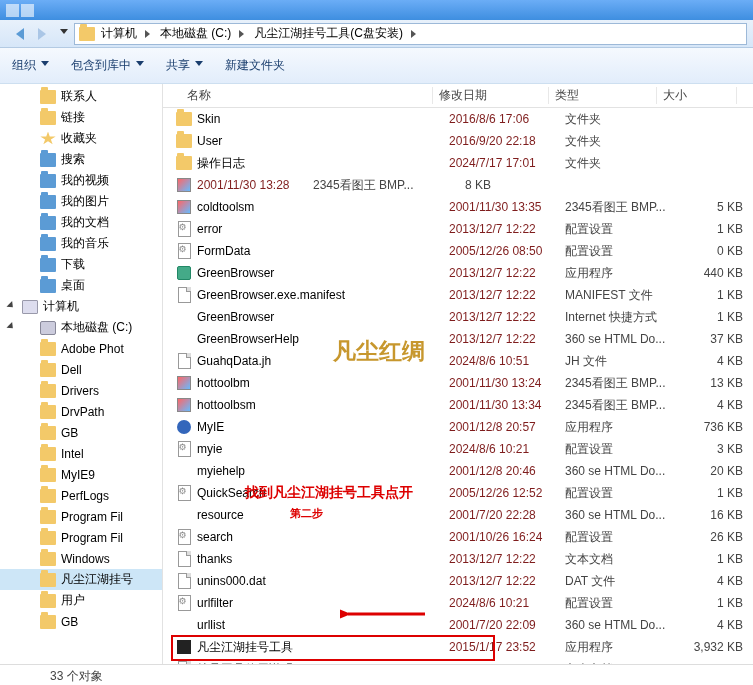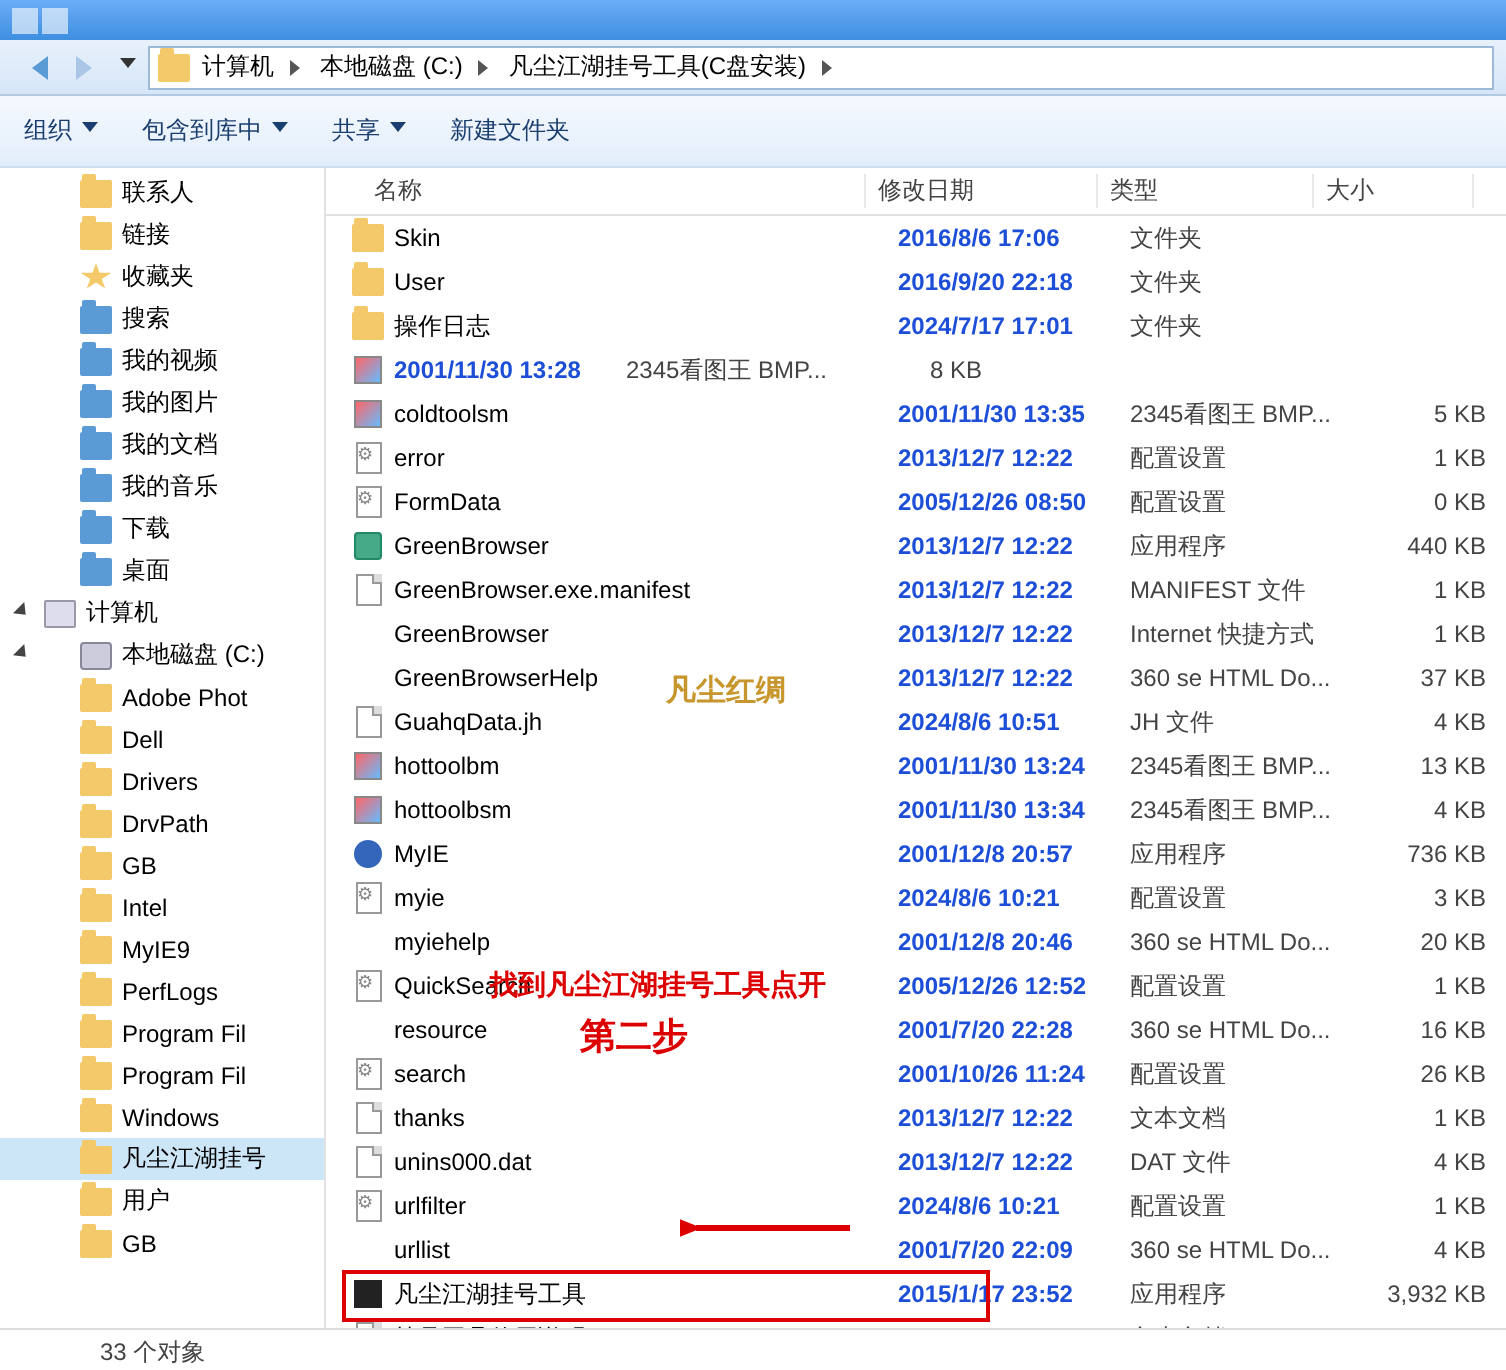--- a/index.html
+++ b/index.html
@@ -65,27 +65,27 @@
 .row .cfg { width: 13px; height: 16px; background: #fff; border: 1px solid #999; }
 .row .cfg::after { content: '⚙'; font-size: 9px; color: #888; position: absolute; }
 .row .app { width: 14px; height: 14px; background: #4a8; border: 1px solid #286; border-radius: 2px; }
 .row .ie { background: #49e; }
 .row .chrome { background: #5c5; }
 .row .myie { width: 14px; height: 14px; background: #36b; border-radius: 50%; }
 .row .dark { width: 14px; height: 14px; background: #222; }
 .row.highlighted { position: relative; }
 .row.highlighted::before { content: ''; position: absolute; left: 8px; top: -1px; width: 320px; height: 22px; border: 2px solid #d00; pointer-events: none; }
 .row .cell-name { width: 252px; white-space: nowrap; overflow: hidden; }
-.row .cell-date { width: 116px; color: #1d4ed8; font-weight: bold; }
+.row .cell-date { width: 116px; color: #7f1d1d; }
 .row .cell-type { width: 108px; color: #444; white-space: nowrap; overflow: hidden; }
 .row .cell-size { width: 80px; text-align: right; padding-right: 10px; color: #444; }
 
-.watermark { position: absolute; left: 333px; top: 336px; font-size: 15px; font-weight: bold; color: #c7972d; font-family: KaiTi, serif; pointer-events: none; }
+.watermark { position: absolute; left: 333px; top: 336px; font-size: 23px; font-weight: bold; color: #c7972d; font-family: KaiTi, serif; pointer-events: none; }
 .anno1 { position: absolute; left: 245px; top: 484px; color: #d00; font-size: 14px; font-weight: bold; pointer-events: none; }
-.anno2 { position: absolute; left: 290px; top: 506px; color: #d00; font-size: 18px; font-weight: bold; pointer-events: none; }
+.anno2 { position: absolute; left: 290px; top: 506px; color: #d00; font-size: 11px; font-weight: bold; pointer-events: none; }
 .arrow-anno { position: absolute; left: 340px; top: 604px; pointer-events: none; }
 
 .statusbar { height: 24px; border-top: 1px solid #ddd; display: flex; align-items: center; padding-left: 50px; color: #444; }
 </style>
 </head>
 <body>
 
 <div class="titlebar">
   <div class="win-icons">
       <div class="wi"></div>
@@ -417,21 +417,21 @@
           <div class="cell-name">resource</div>
           <div class="cell-date">2001/7/20 22:28</div>
           <div class="cell-type">360 se HTML Do...</div>
           <div class="cell-size">16 KB</div>
         </div>
         <div class="row">
           <div class="ic">
             <div class="cfg"></div>
           </div>
           <div class="cell-name">search</div>
-          <div class="cell-date">2001/10/26 11:24</div>
+          <div class="cell-date">2001/10/26 16:24</div>
           <div class="cell-type">配置设置</div>
           <div class="cell-size">26 KB</div>
         </div>
         <div class="row">
           <div class="ic">
             <div class="doc"></div>
           </div>
           <div class="cell-name">thanks</div>
           <div class="cell-date">2013/12/7 12:22</div>
           <div class="cell-type">文本文档</div>

